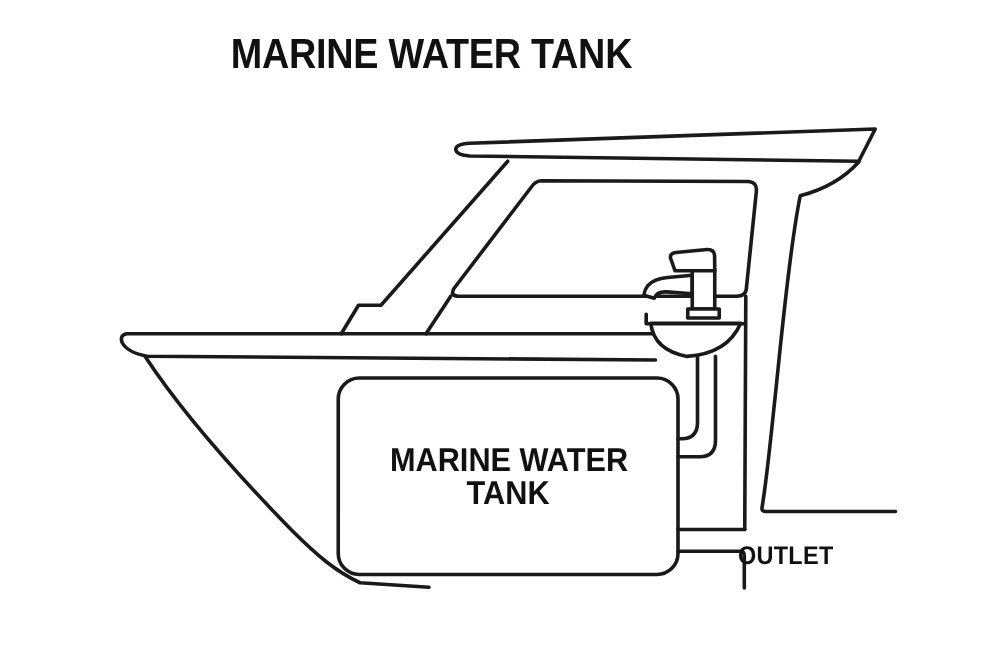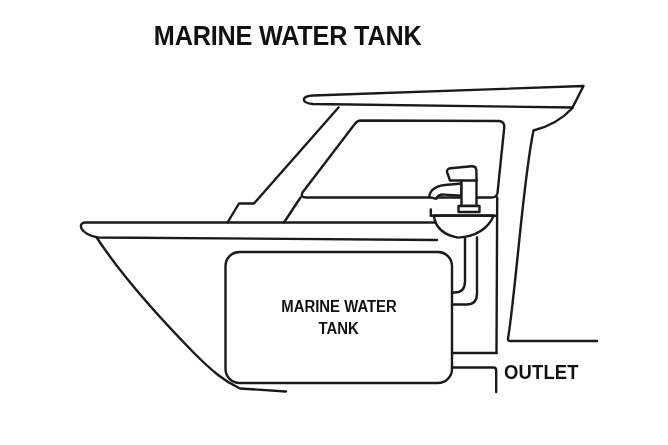--- a/index.html
+++ b/index.html
@@ -12,26 +12,26 @@
     position:absolute;font-weight:700;color:#111111;white-space:nowrap;
     letter-spacing:0.2px;
   }
   .title{
     left:0;top:20px;width:576px;text-align:center;font-size:28px;
     letter-spacing:-0.2px;
   }
   .title span{display:inline-block;transform:scaleX(0.90);transform-origin:center top;}
   .deckfill{left:205px;top:138px;font-size:16px;}
   .deckfill span{display:inline-block;transform:scaleX(0.92);transform-origin:left top;}
-  .outlet{left:504px;top:361px;font-size:20px;}
+  .outlet{left:492px;top:361px;font-size:17px;}
   .outlet span{display:inline-block;transform:scaleX(0.92);transform-origin:left top;}
   .tanklabel{
     position:absolute;left:225px;top:252px;width:228px;height:131px;
     display:flex;flex-direction:column;align-items:center;justify-content:center;
-    font-weight:700;font-size:16px;line-height:22px;color:#111;
+    font-weight:700;font-size:22px;line-height:22px;color:#111;
     text-align:center;letter-spacing:0;
   }
   .tanklabel div{transform:scaleX(0.93);transform-origin:center center;white-space:nowrap;}
 </style>
 </head>
 <body>
 
 <div class="stage">
 
   <svg width="668" height="445" viewBox="0 0 668 445" fill="none" stroke="#1a1a1a" stroke-width="2.4" stroke-linecap="round" stroke-linejoin="round">

